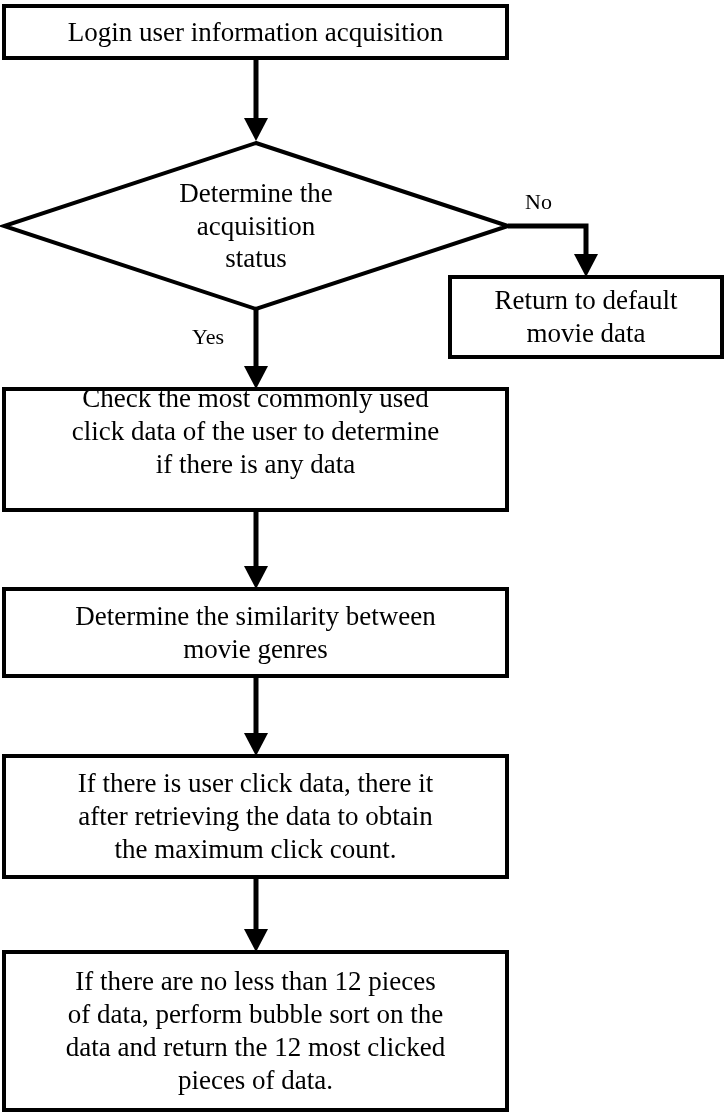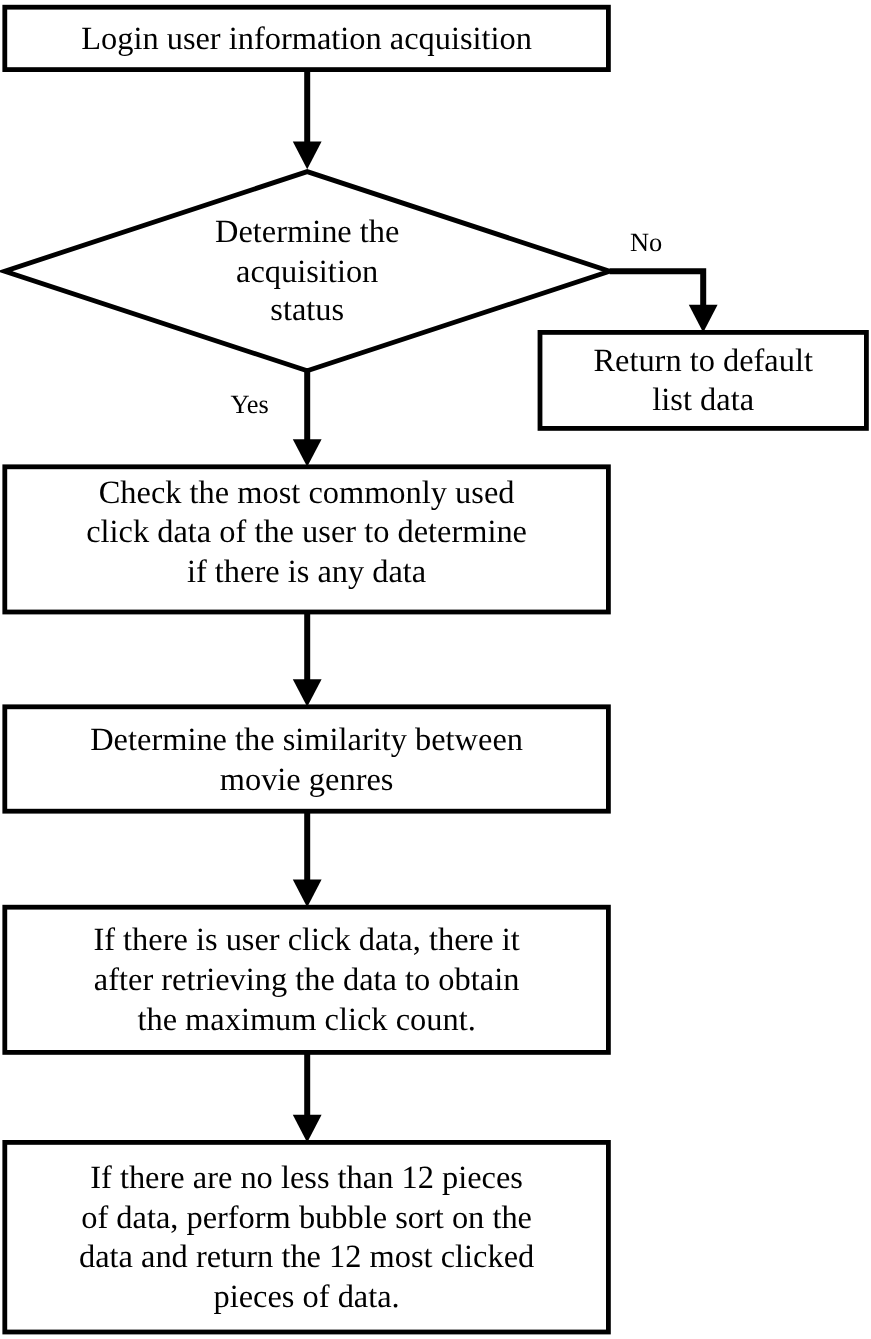--- a/index.html
+++ b/index.html
@@ -114,23 +114,23 @@
 
   </svg>
 
   <div class="node-text" style="left:4px; top:6px; width:503px; height:52px;">Login user information acquisition</div>
 
   <div class="node-text" style="left:78px; top:163px; width:356px; height:126px;">Determine the
 acquisition
 status</div>
 
   <div class="node-text" style="left:450px; top:277px; width:272px; height:80px;">Return to default
-list data</div>
+movie data</div>
 
-  <div class="node-text" style="left:4px; top:383px; width:503px; height:121px;">Check the most commonly used
+  <div class="node-text" style="left:4px; top:371px; width:503px; height:121px;">Check the most commonly used
 click data of the user to determine
 if there is any data</div>
 
   <div class="node-text" style="left:4px; top:589px; width:503px; height:87px;">Determine the similarity between
 movie genres</div>
 
   <div class="node-text" style="left:4px; top:756px; width:503px; height:121px;">If there is user click data, there it
 after retrieving the data to obtain
 the maximum click count.</div>
 

